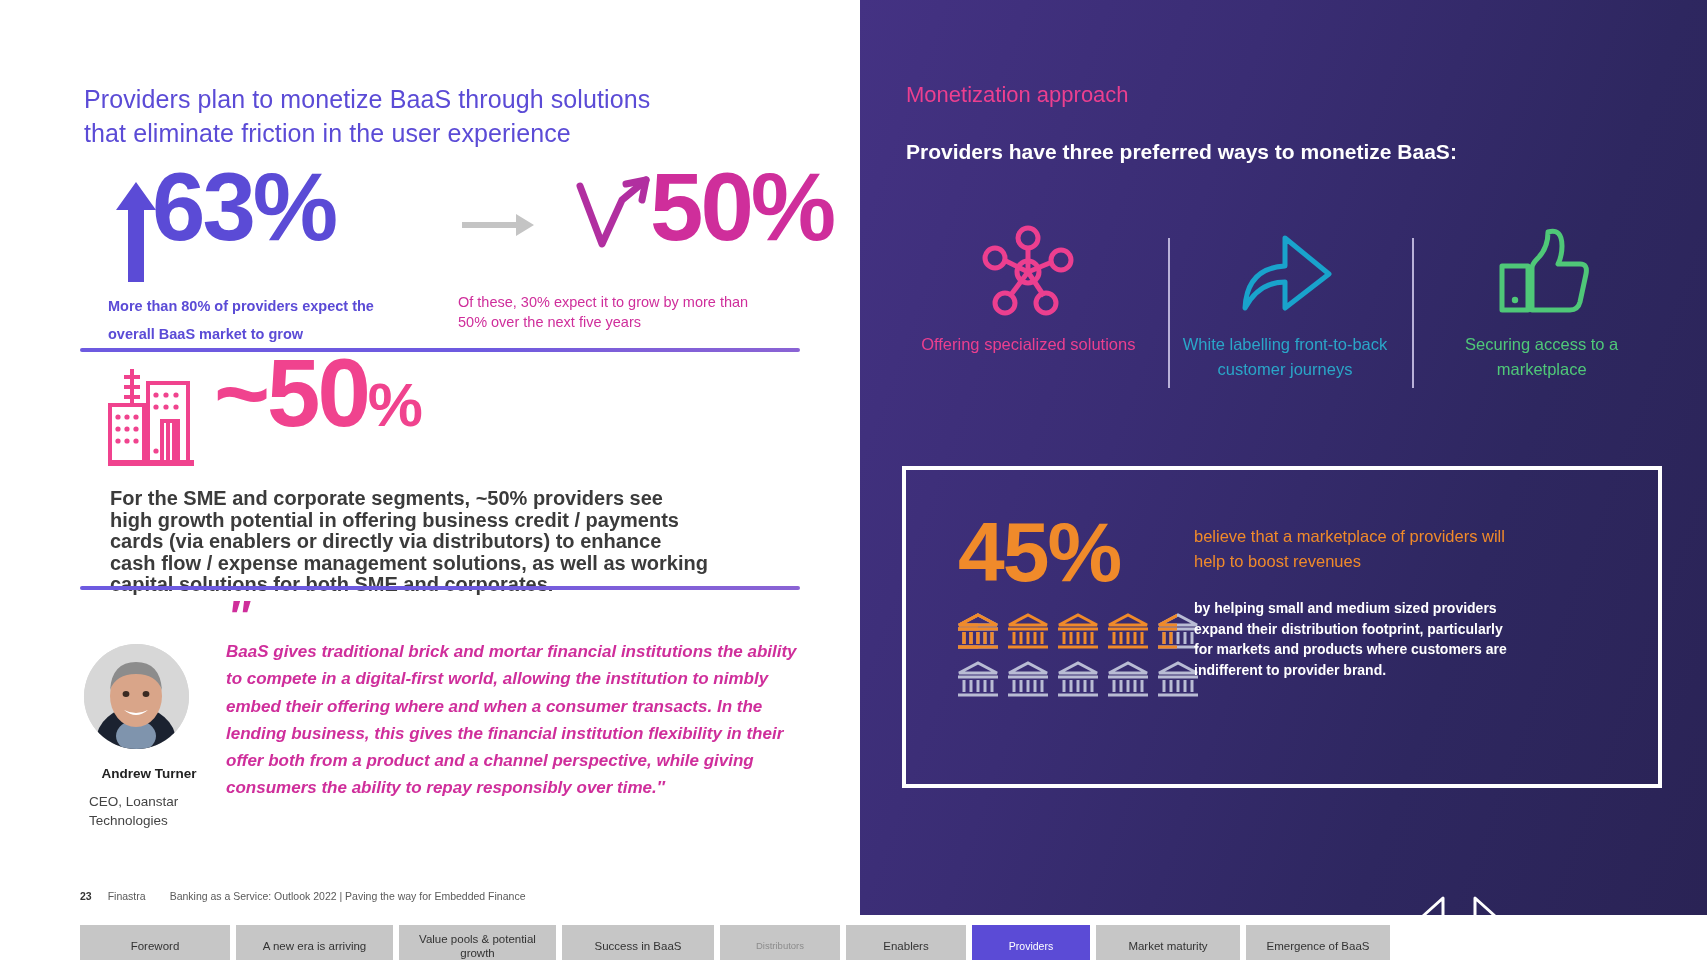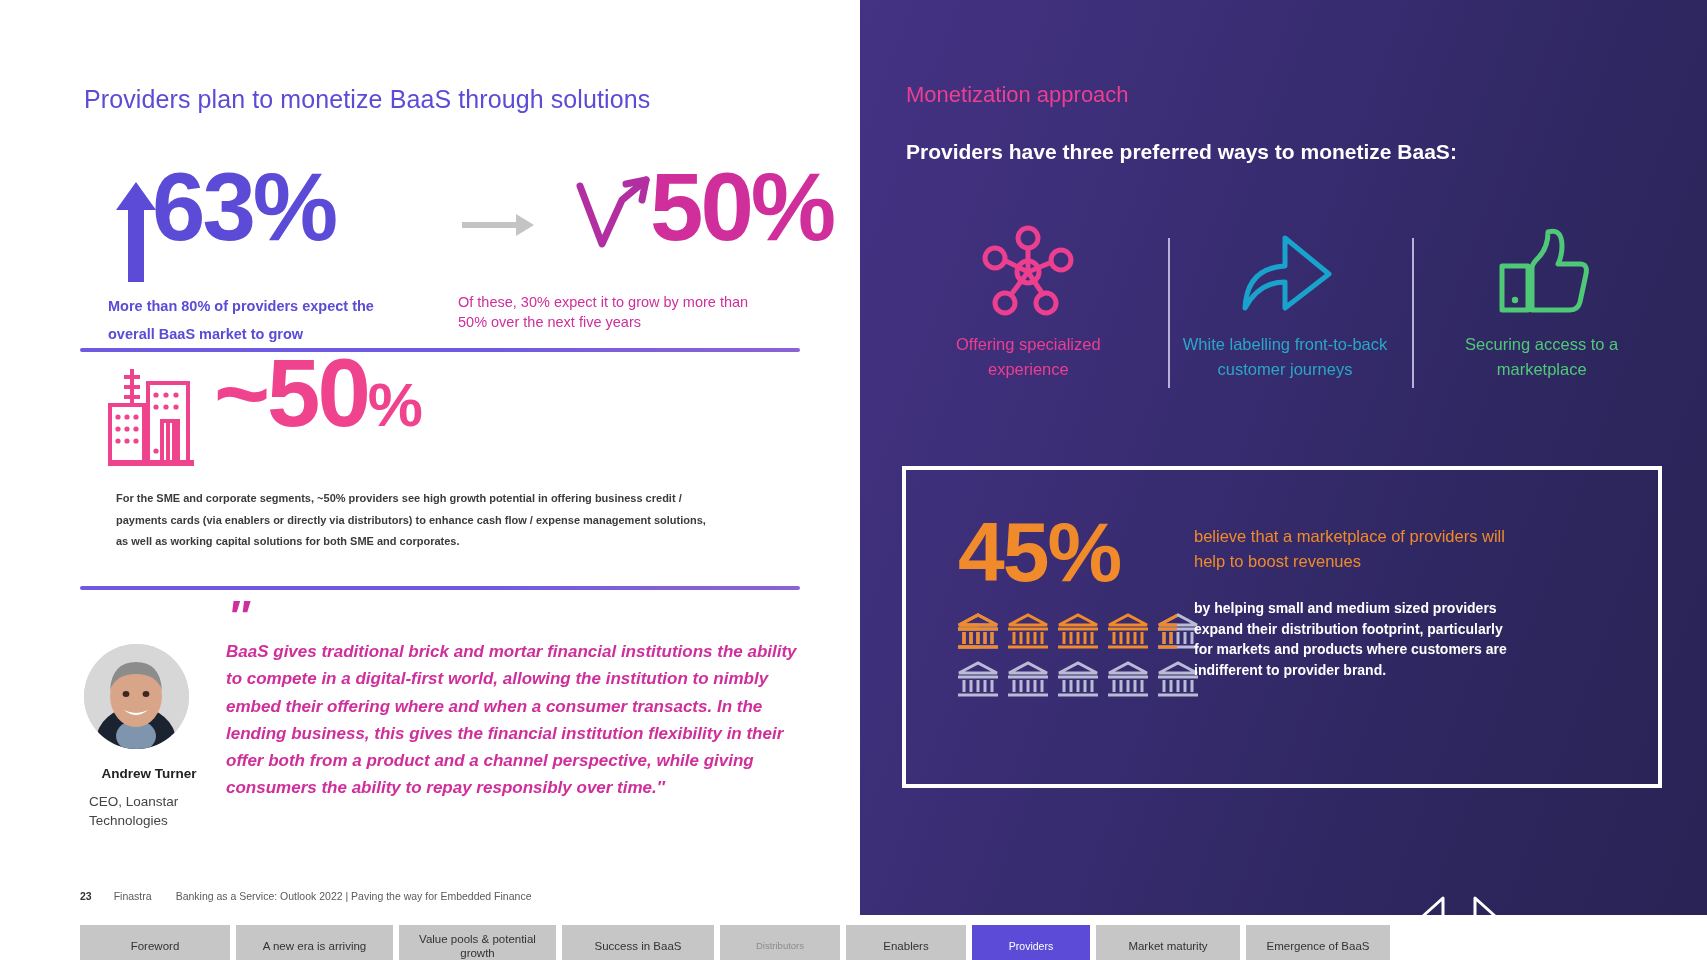--- a/index.html
+++ b/index.html
@@ -54,21 +54,21 @@
   
   .stat-row2{ position:absolute; left:84px; top:360px; width:720px; }
   .bldg-ico{ position:absolute; left:22px; top:5px; }
   .approx50{
     position:absolute; left:130px; top:-22px;
     font-size:96px; font-weight:700; color:#f0438e; letter-spacing:-3px;
   }
   .approx50 .pct{ font-size:62px; }
   .para-sme{
     position:absolute; left:26px; top:128px; width:600px;
-    font-size:11px; line-height:21.5px; color:#3b3b3b; font-weight:600;margin-left:6px;
+    font-size:20px; line-height:21.5px; color:#3b3b3b; font-weight:600;
   }
 
   
   .quote-block{ position:absolute; left:84px; top:600px; width:730px; }
   .avatar{
     position:absolute; left:0px; top:44px; width:105px; height:105px;
     border-radius:50%; overflow:hidden; background:#d5d5d5;
   }
   .qname{
     position:absolute; left:0px; top:166px; width:130px; text-align:center;
@@ -88,21 +88,21 @@
     position:absolute; left:142px; top:38px; width:590px;
     font-size:17px; line-height:27.3px; color:#cf2e9b;
     font-weight:700; font-style:italic;
   }
 
   .footer-line{
     position:absolute; left:80px; top:890px;
     font-size:10.5px; color:#5a5a5a; white-space:nowrap;
   }
   .footer-line b{ font-weight:700; color:#333; }
-  .footer-line .brand{ margin-left:22px; }
+  .footer-line .brand{ margin-left:16px; }
   .footer-line .doc{ margin-left:24px; }
 
   
   .right-panel{
     position:absolute; left:860px; top:0; width:847px; height:915px;
     background:linear-gradient(110deg,#443283 0%,#3a2d74 35%,#2e2760 70%,#2a2355 100%);
   }
   .mon-kicker{
     position:absolute; left:46px; top:82px;
     font-size:22px; color:#ec3f8f; font-weight:400;
@@ -165,20 +165,21 @@
   .t3{ width:152px; } .t4{ width:120px; } .t5{ width:120px; }
   .t6{ width:118px; } .t7{ width:144px; } .t8{ width:144px; }
 </style>
 </head>
 <body>
 
 <div class="left-panel">
 
   <div class="slide-title">
     <div>Providers plan to monetize BaaS through solutions</div>
+    <div>that eliminate friction in the user experience</div>
   </div>
 
   <div class="stat-row1">
     <span class="up-arrow">
       <svg width="44" height="104" viewBox="0 0 44 104">
         <path d="M22 2 L42 30 L30 30 L30 102 L14 102 L14 30 L2 30 Z" fill="#5b4bd6"></path>
       </svg>
     </span>
     <span class="big80">63%</span>
 
@@ -284,21 +285,21 @@
             <line x1="48" y1="48" x2="64" y2="72"></line>
             <circle cx="48" cy="48" r="11"></circle>
             <circle cx="48" cy="14" r="10"></circle>
             <circle cx="15" cy="34" r="10"></circle>
             <circle cx="81" cy="36" r="10"></circle>
             <circle cx="25" cy="79" r="10"></circle>
             <circle cx="66" cy="79" r="10"></circle>
           </g>
         </svg>
       </div>
-      <div class="way-label">Offering specialized experience</div>
+      <div class="way-label">Offering specialized solutions</div>
     </div>
     <div class="vsep vsep1"></div>
 
     <div class="way w2">
       <div class="way-ico">
         <svg width="104" height="96" viewBox="0 0 104 96">
           <path d="M12 84 Q14 44 52 42 L52 14 L96 50 L52 84 L52 58 Q26 58 12 84 Z" stroke="#19a3cc" stroke-width="5" fill="none" stroke-linejoin="round"></path>
         </svg>
       </div>
       <div class="way-label">White labelling front-to-back customer journeys</div>

